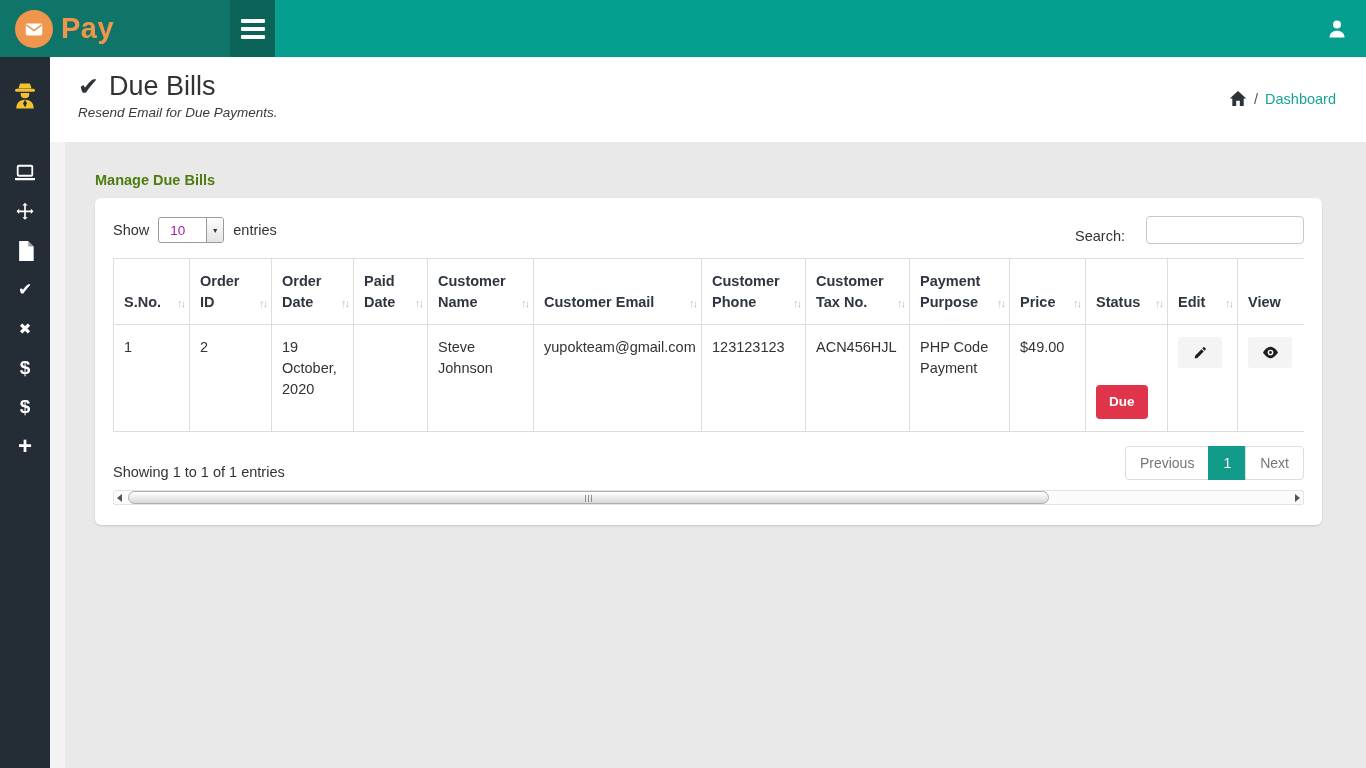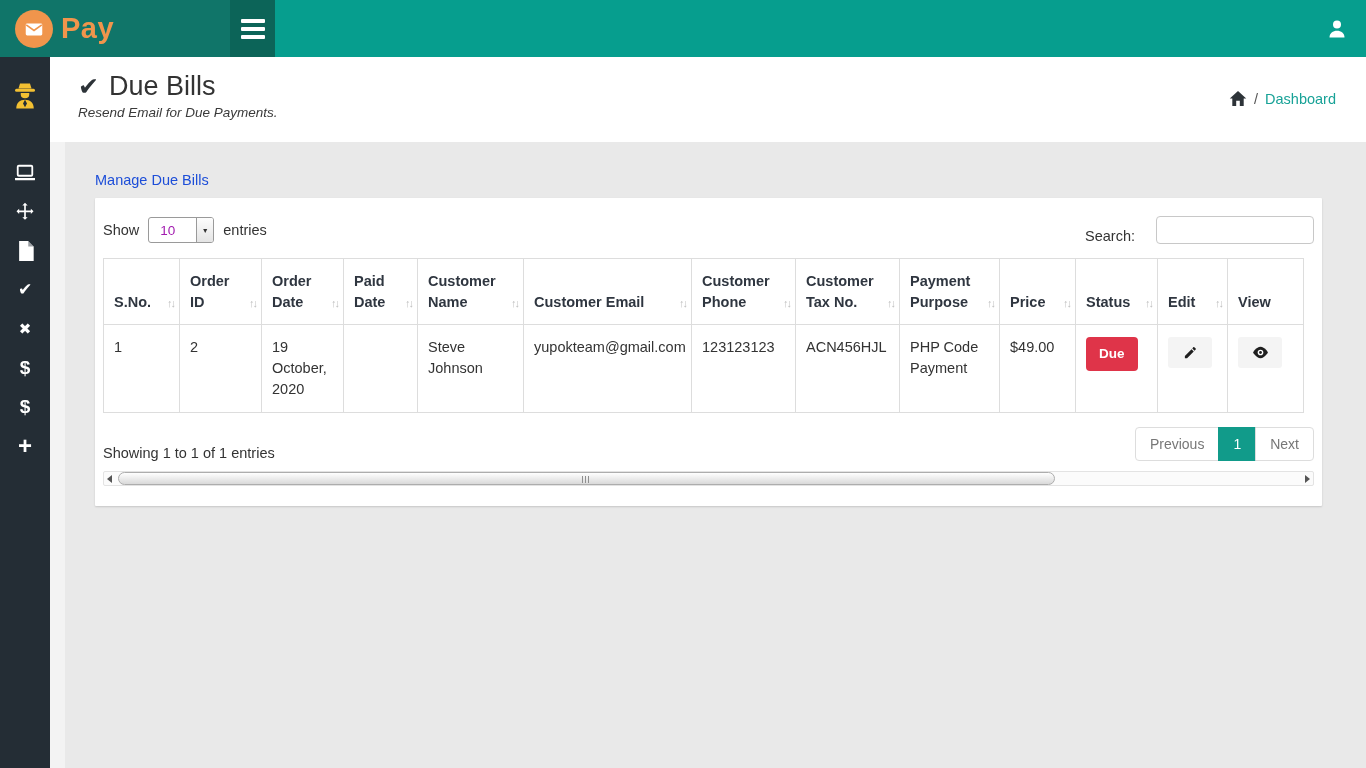--- a/index.html
+++ b/index.html
@@ -36,39 +36,39 @@
   .page-title { font-size:27px; color:#333; font-weight:500; }
   .page-subtitle { font-size:13.5px; font-style:italic; color:#3a3a3a; margin-top:3px; }
   .breadcrumb { position:absolute; right:30px; top:33px; display:flex; align-items:center; gap:7px; font-size:14.5px; }
   .breadcrumb .sep { color:#555; }
   .breadcrumb .crumb-link { color:#18a297; cursor:pointer; text-decoration:none; }
 
   .content-gutter { position:absolute; left:50px; top:142px; width:15px; height:626px; background:#f3f3f3; }
 
   
   .content { position:absolute; top:142px; left:50px; width:1316px; height:626px; padding:16px 44px 0 45px; }
-  .section-heading { font-size:14.5px; font-weight:normal; color:#1d4ed8; margin:14px 0 10px; }
-
-  .card { background:#fff; border-radius:1px; box-shadow:0 1px 2px rgba(0,0,0,.15); padding:18px 8px 20px; }
+  .section-heading { font-size:14.5px; font-weight:bold; color:#4d7c0f; margin:14px 0 10px; }
+
+  .card { background:#fff; border-radius:6px; box-shadow:0 1px 2px rgba(0,0,0,.15); padding:18px 18px 20px; }
 
   .table-controls { display:flex; justify-content:space-between; align-items:center; margin-bottom:14px; font-size:14.5px; }
   .length-menu { display:flex; align-items:center; }
   .select-box { display:inline-flex; align-items:stretch; border:1px solid #9a9a9a; border-radius:3px; background:#fff; height:26px; width:66px; margin:0 9px; cursor:pointer; overflow:hidden; }
   .select-value { flex:1; font-size:13.5px; color:#a21caf; display:flex; align-items:center; padding-left:11px; }
   .select-arrow-box { width:17px; border-left:1px solid #9a9a9a; background:linear-gradient(#fdfdfd,#e4e4e4); display:flex; align-items:center; justify-content:center; font-size:7px; color:#333; }
   .search-box { display:flex; align-items:flex-end; gap:21px; }
   .search-input { width:158px; height:28px; border:1px solid #c8c8c8; border-radius:4px; padding:0 8px; font-size:14px; outline:none; }
 
   .table-wrap { width:100%; overflow:hidden; }
   table.due-table { border-collapse:collapse; table-layout:fixed; width:1200px; }
   .due-table th, .due-table td { border:1px solid #ddd; font-size:14.5px; }
   .due-table th { height:66px; vertical-align:bottom; text-align:left; padding:8px 24px 11px 10px; font-weight:bold; color:#2f3640; position:relative; line-height:1.45; }
   .sort-icon { position:absolute; right:5px; bottom:12px; font-size:11px; color:#c0c0c0; letter-spacing:-2px; }
   .due-table td { height:88px; vertical-align:top; padding:12px 10px; color:#333; line-height:1.45; }
-  .badge-due { display:inline-block; background:#df3449; color:#fff; font-weight:bold; font-size:13.5px; padding:7px 13px; border-radius:4px; cursor:pointer; }
+  .badge-due { display:inline-block; background:#df3449; color:#fff; font-weight:bold; font-size:13.5px; padding:7px 13px; border-radius:4px; cursor:pointer;margin-top:48px; }
   .icon-btn { display:inline-flex; align-items:center; justify-content:center; background:#f4f4f4; width:44px; height:31px; border-radius:3px; cursor:pointer; border:none; }
 
   .table-footer { display:flex; justify-content:space-between; align-items:flex-end; margin-top:14px; }
   .dt-info { font-size:14.5px; color:#333; }
   .pagination { display:flex; }
   .page-btn { border:1px solid #ddd; background:#fff; color:#777; padding:8px 14px; font-size:14px; margin-left:-1px; cursor:pointer; }
   .page-btn.first { border-radius:4px 0 0 4px; }
   .page-btn.last { border-radius:0 4px 4px 0; }
   .page-btn.active { background:#119b8a; border-color:#119b8a; color:#fff; }
 

